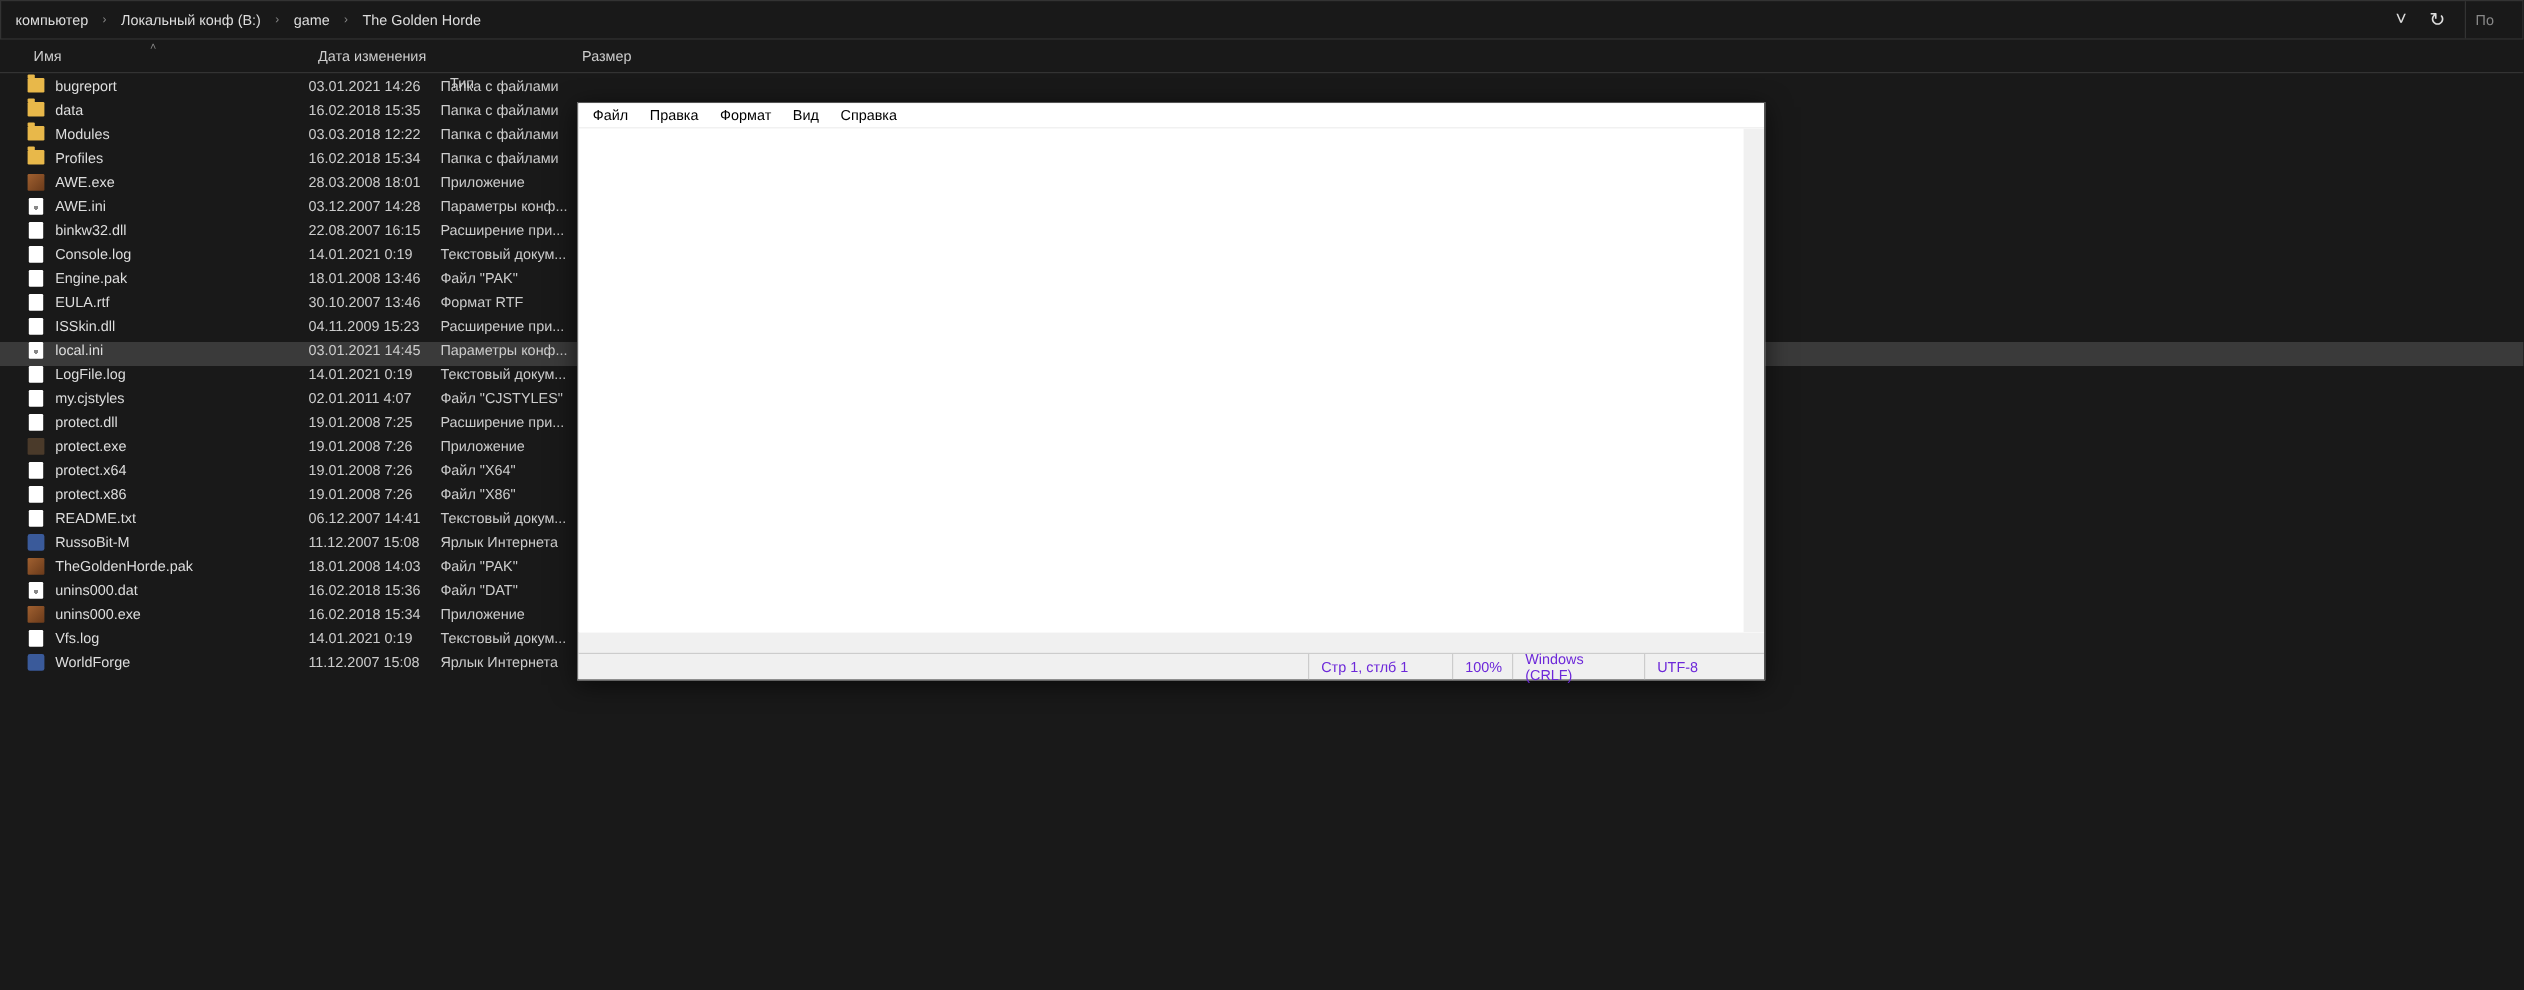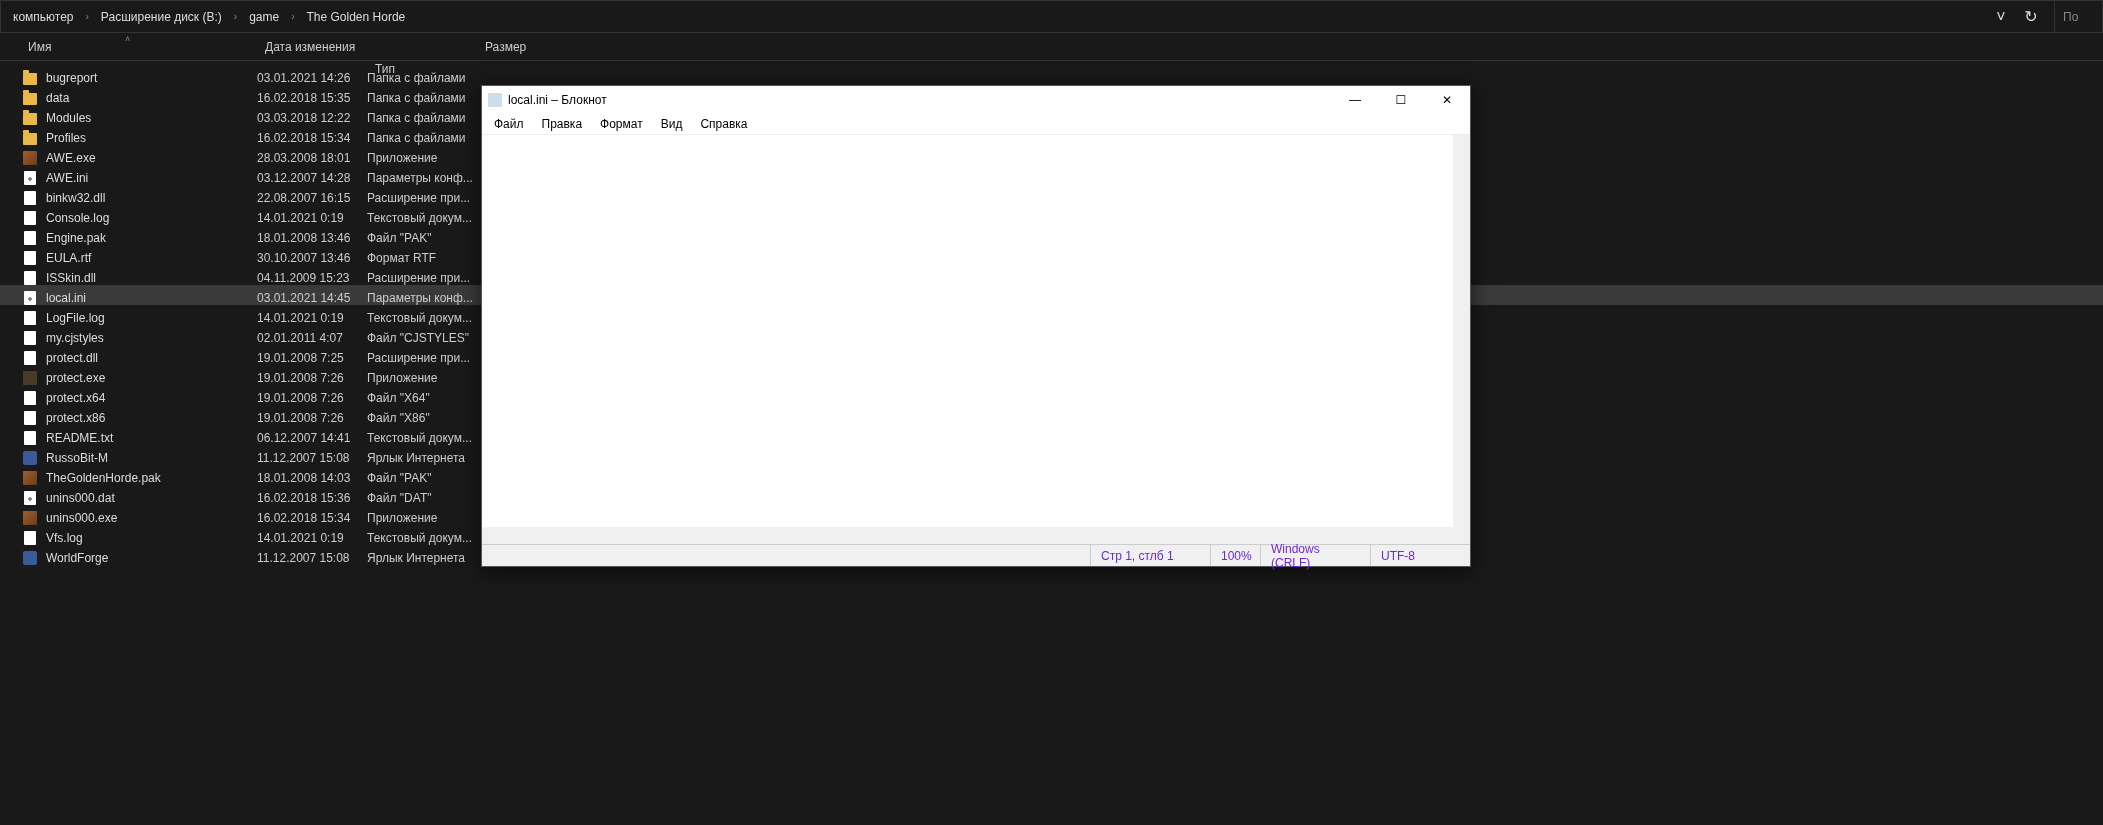--- a/index.html
+++ b/index.html
@@ -18,21 +18,21 @@
   .columns-header { height: 28px; display: flex; align-items: center; border-bottom: 1px solid #333; font-size: 12px; color: #ccc; padding-left: 20px; }
   .col { padding: 0 8px; display:flex; align-items:center; gap:6px; }
   .col-name { width: 237px; }
   .col-date { width: 110px; }
   .col-type { width: 110px; margin-top: 44px; }
   .col-size { width: 80px; }
   .sort-ind { position:absolute; left:125px; top:34px; color:#888; font-size:9px; }
 
   
   .file-list { padding-top: 4px; }
-  .file-row { height: 20px; display: flex; align-items: flex-end; font-size: 12px; color: #ddd; padding-left: 20px; }
+  .file-row { height: 20px; display: flex; align-items: flex-start; font-size: 12px; color: #ddd; padding-left: 20px; }
   .file-row.selected { background: #3a3a3a; }
   .icon-cell { width: 20px; display:flex; align-items:center; justify-content:center; }
   .name-cell { width: 217px; padding-left: 6px; white-space: nowrap; overflow:hidden; text-overflow:ellipsis; }
   .date-cell { width: 110px; color:#ccc; }
   .type-cell { width: 110px; color:#ccc; white-space:nowrap; overflow:hidden; text-overflow:ellipsis; }
   .size-cell { width: 80px; color:#ccc; }
 
   .ico-folder { width:14px;height:12px;background:#e8b84a;border-radius:1px;position:relative; }
   .ico-folder::before { content:'';position:absolute;top:-3px;left:0;width:6px;height:3px;background:#e8b84a;border-radius:1px 1px 0 0; }
   .ico-file { width:12px;height:14px;background:#fff;border-radius:1px; }
@@ -58,21 +58,21 @@
   .np-status-cell { border-left:1px solid #ccc; padding: 2px 10px; display:flex;align-items:center; }
   .np-status-spacer { flex:1; }
 </style>
 </head>
 <body>
 
 <div class="breadcrumb-bar">
   <div class="breadcrumb" id="breadcrumb">
       <span class="breadcrumb-item">компьютер</span>
       <span class="breadcrumb-sep">›</span>
-      <span class="breadcrumb-item">Расширение диск (B:)</span>
+      <span class="breadcrumb-item">Локальный конф (B:)</span>
       <span class="breadcrumb-sep">›</span>
       <span class="breadcrumb-item">game</span>
       <span class="breadcrumb-sep">›</span>
       <span class="breadcrumb-item">The Golden Horde</span>
     </div>
   <div class="bc-controls">
     <div class="bc-btn">˅</div>
     <div class="bc-btn">↻</div>
   </div>
   <div class="search-box">По</div>
@@ -308,29 +308,20 @@
         <div class="ico-link"></div>
       </div>
       <div class="name-cell">WorldForge</div>
       <div class="date-cell">11.12.2007 15:08</div>
       <div class="type-cell">Ярлык Интернета</div>
       <div class="size-cell"></div>
     </div>
   </div>
 
 <div class="notepad">
-  <div class="np-titlebar">
-    <div class="np-doc-icon"></div>
-    <div class="np-title-text">local.ini – Блокнот</div>
-    <div class="np-winbtns">
-      <div class="np-winbtn">―</div>
-      <div class="np-winbtn">☐</div>
-      <div class="np-winbtn close">✕</div>
-    </div>
-  </div>
   <div class="np-menubar" id="np-menubar">
       <div class="np-menu-item">Файл</div>
       <div class="np-menu-item">Правка</div>
       <div class="np-menu-item">Формат</div>
       <div class="np-menu-item">Вид</div>
       <div class="np-menu-item">Справка</div>
     </div>
   <div class="np-content"><div class="np-scroll-v"></div></div>
   <div class="np-scroll-h"></div>
   <div class="np-status">

